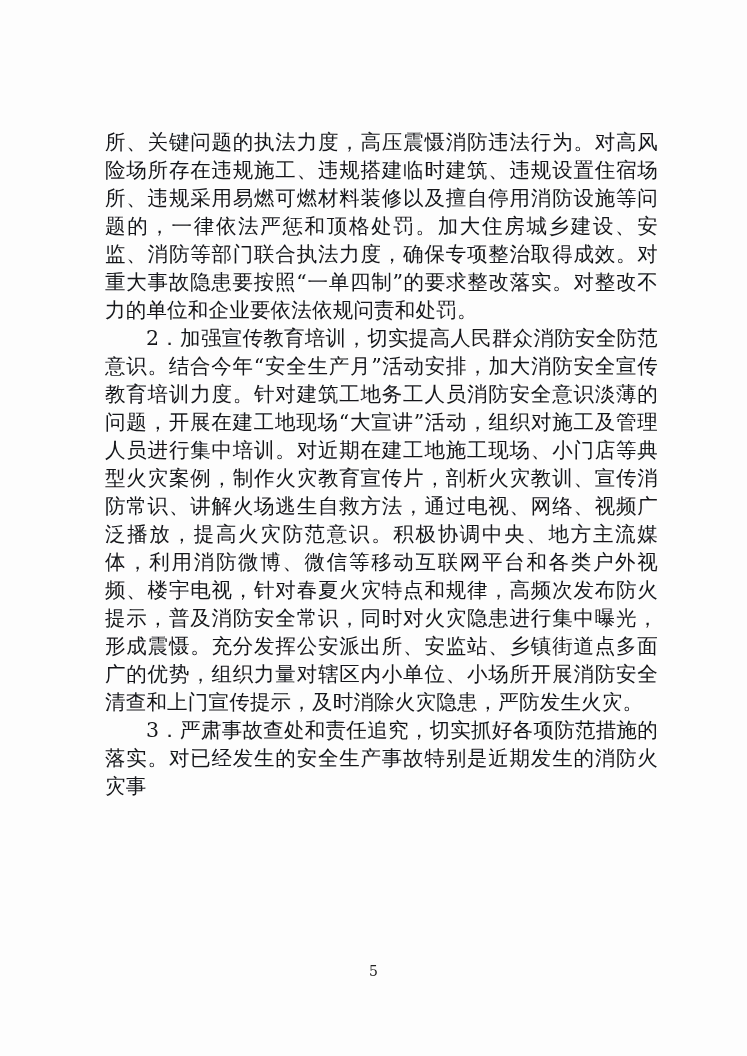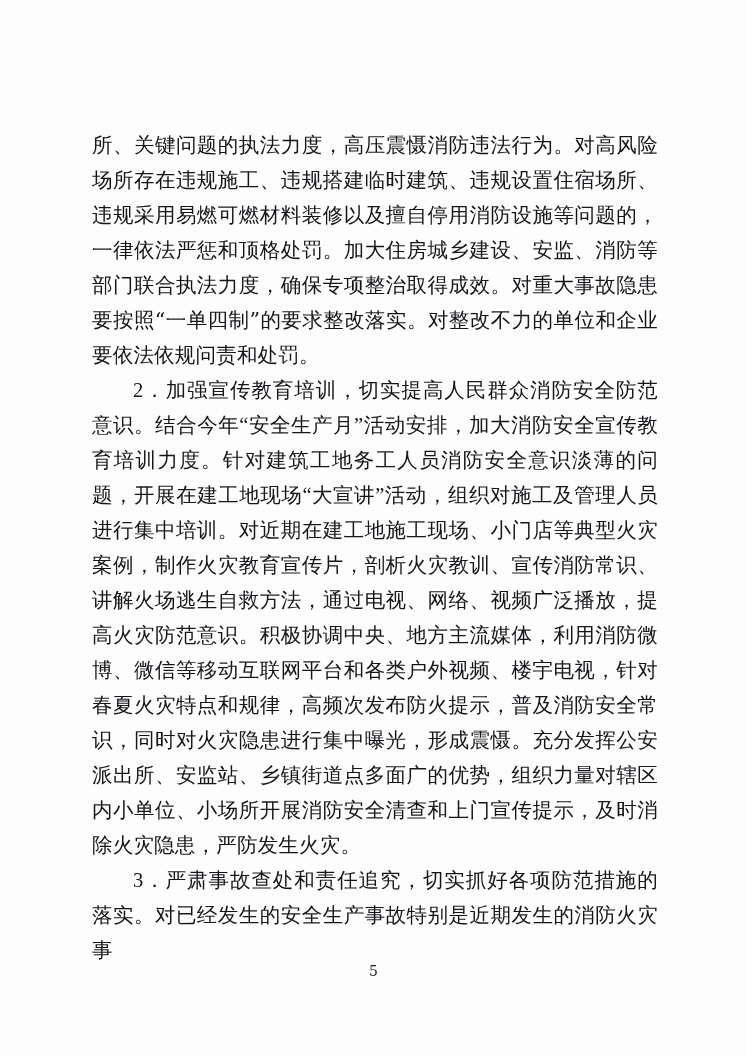--- a/index.html
+++ b/index.html
@@ -25,30 +25,29 @@
     box-sizing: border-box;
   }
   .page-body {
     position: absolute;
     left: 92px;
     top: 128px;
     width: 566px;
   }
   .para {
     font-size: 20.5px;
-    line-height: 35px;
+    line-height: 28px;
     text-align: justify;
     text-justify: inter-ideograph;
     letter-spacing: 0.2px;
-    margin: 0 0 0 0;
+    margin: 0 0 0 13px;
     color: #15161a;
   }
   .para.indent {
     text-indent: 41px;
-    font-family: Liberation Serif, serif;
   }
   .page-number {
     position: absolute;
     left: 0;
     right: 0;
     top: 963px;
     text-align: center;
     font-size: 14px;
     font-family: "DejaVu Serif", "Liberation Serif", serif;
     color: #222;

